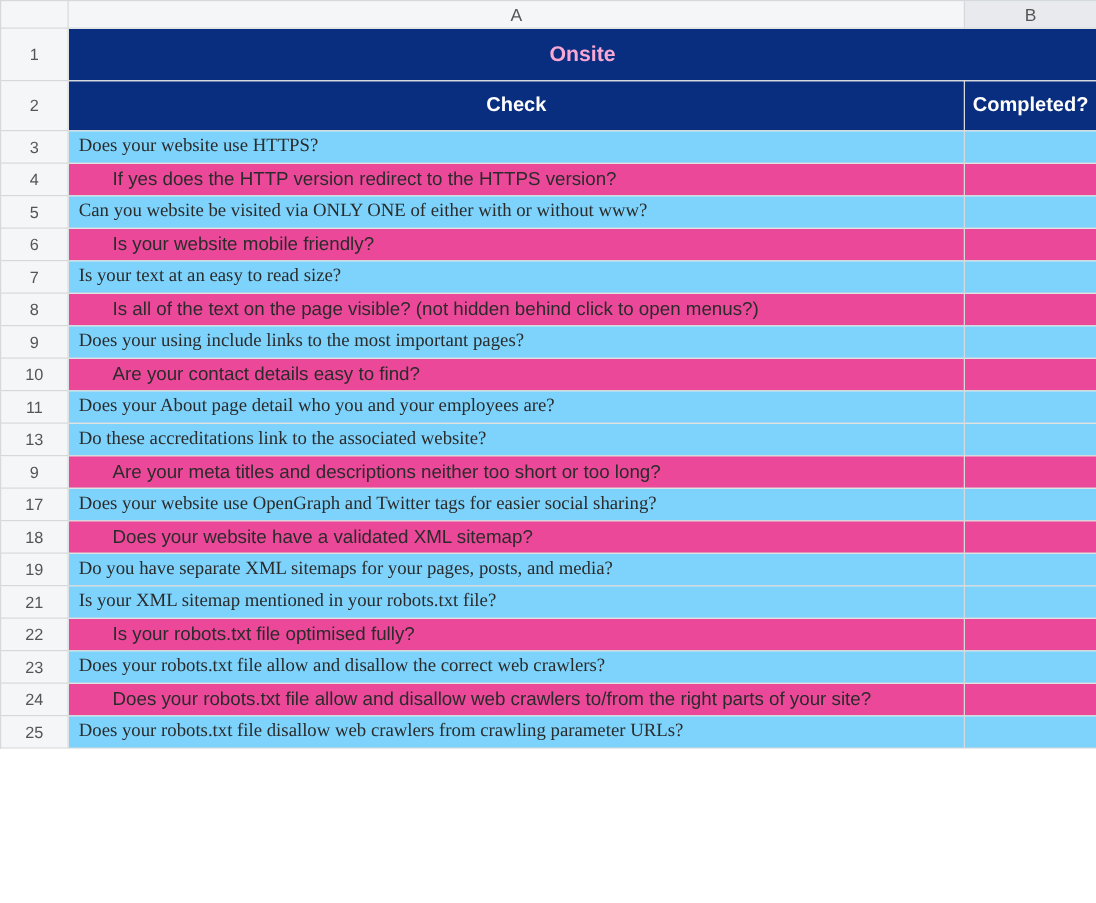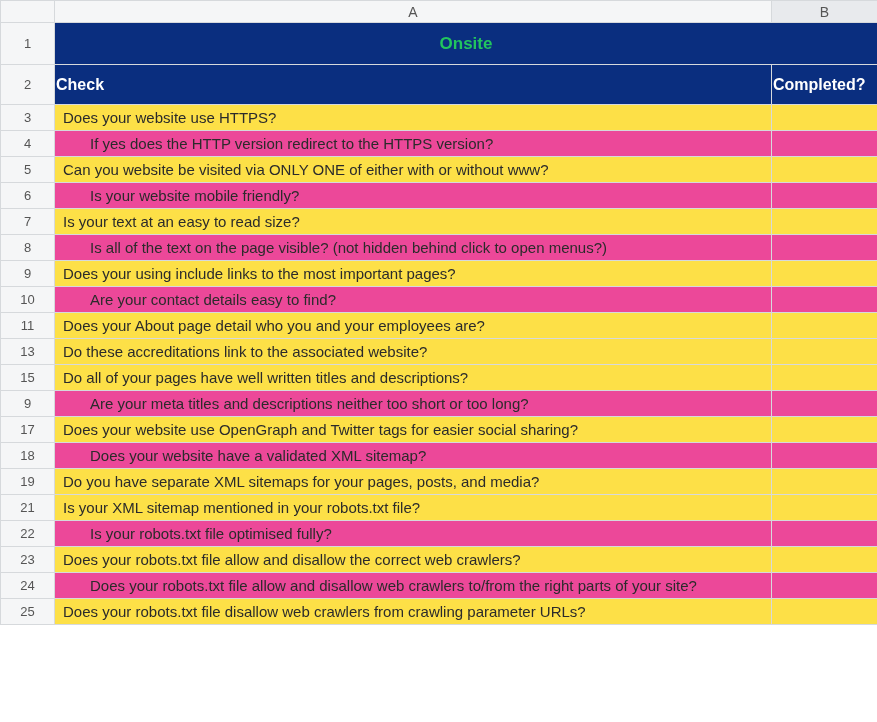--- a/index.html
+++ b/index.html
@@ -43,42 +43,44 @@
     background: #f5f6f7;
     color: #555;
     text-align: center;
     font-weight: normal;
     font-size: 13px;
   }
   .col-a { width: 717px; }
   .col-b { width: 106px; }
   .merged-header {
     background: #0a2e7f;
-    color: #22c55e;
+    color: #f9a8d4;
     font-weight: bold;
     text-align: center;
     height: 42px;
     font-size: 17px;
   }
   .sub-header {
     background: #0a2e7f;
     color: #ffffff;
     font-weight: bold;
+    text-align: center;
     height: 40px;
     font-size: 16px;
   }
   .data-cell {
     padding: 0 6px 0 8px;
     height: 26px;
     vertical-align: middle;
     color: #2b2b2b;
     font-size: 15px;
   }
   tr.odd .data-cell, tr.odd .data-cell-b {
-    background: #fde047;
+    background: #7dd3fc;
+    font-family: Liberation Serif, serif;
   }
   tr.even .data-cell, tr.even .data-cell-b {
     background: #ec4899;
     padding-left: 35px;
   }
   .data-cell-b {
     padding: 0 6px;
     height: 26px;
   }
   .thick-bottom {
@@ -154,25 +156,20 @@
       <tr class="odd">
         <th class="row-num">11</th>
         <td class="data-cell">Does your About page detail who you and your employees are?</td>
         <td class="data-cell-b"></td>
       </tr>
       <tr class="odd">
         <th class="row-num">13</th>
         <td class="data-cell">Do these accreditations link to the associated website?</td>
         <td class="data-cell-b"></td>
       </tr>
-      <tr class="odd">
-        <th class="row-num">15</th>
-        <td class="data-cell">Do all of your pages have well written titles and descriptions?</td>
-        <td class="data-cell-b"></td>
-      </tr>
       <tr class="even">
         <th class="row-num">9</th>
         <td class="data-cell">Are your meta titles and descriptions neither too short or too long?</td>
         <td class="data-cell-b"></td>
       </tr>
       <tr class="odd">
         <th class="row-num">17</th>
         <td class="data-cell">Does your website use OpenGraph and Twitter tags for easier social sharing?</td>
         <td class="data-cell-b"></td>
       </tr>

